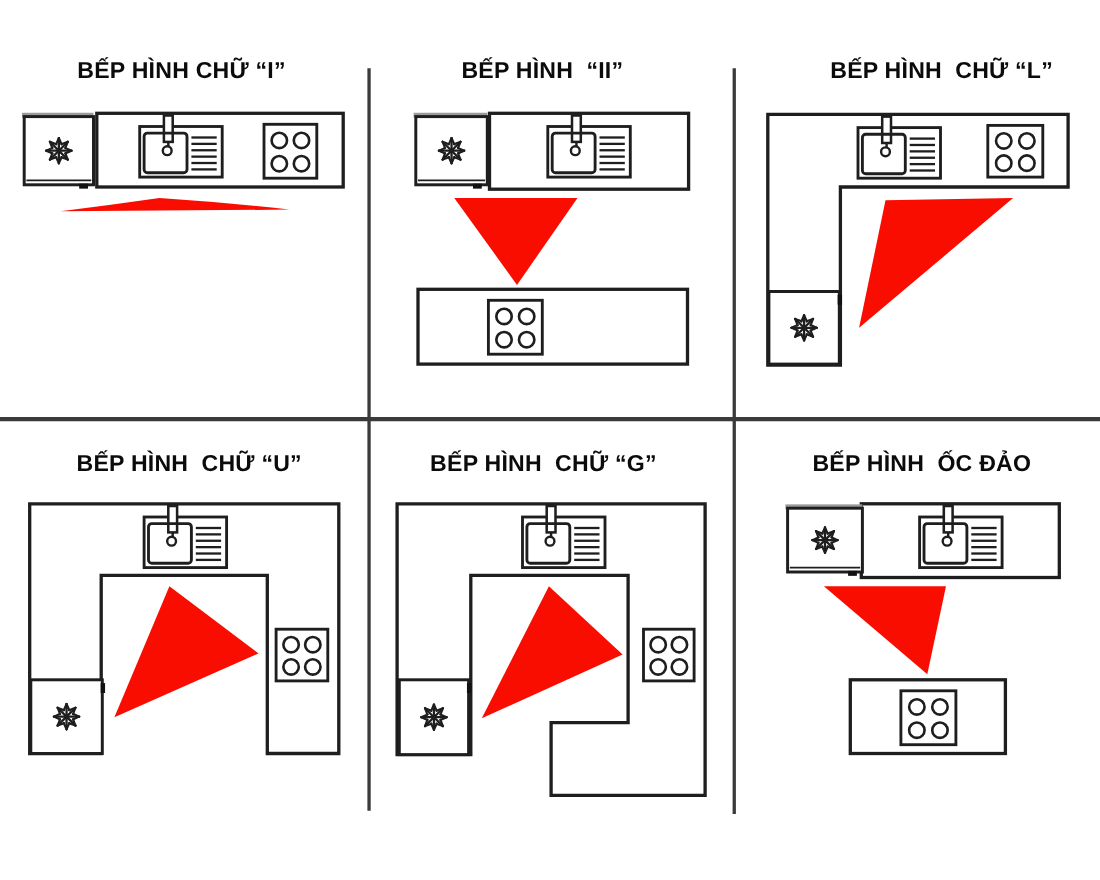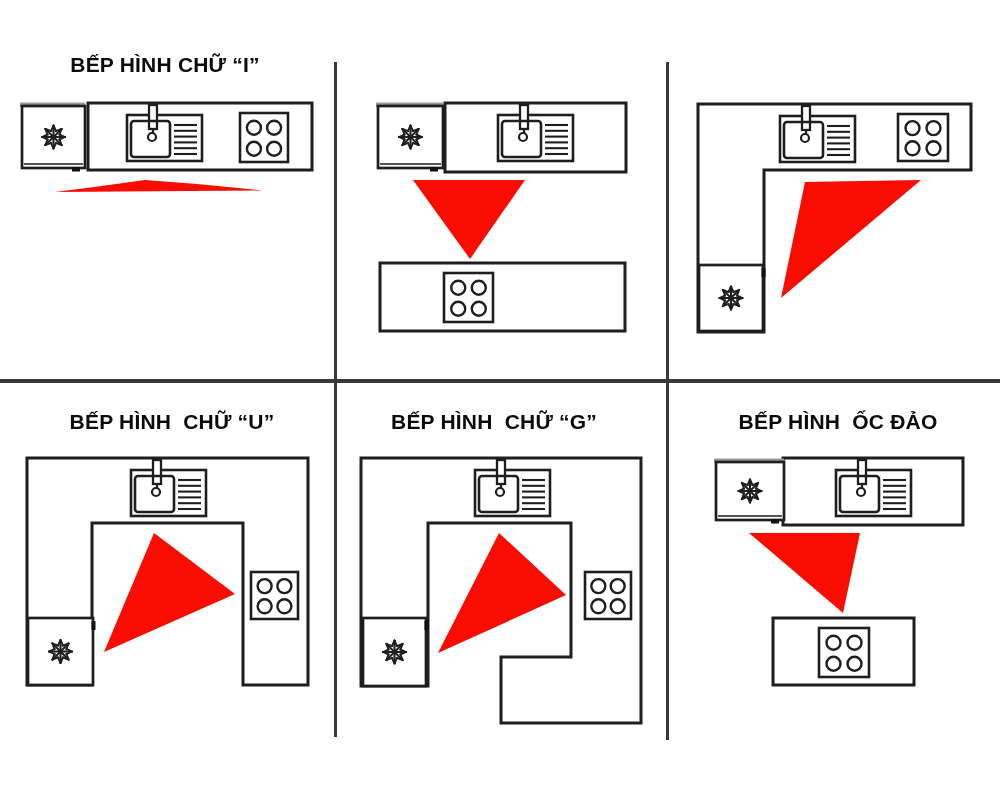--- a/index.html
+++ b/index.html
@@ -19,20 +19,22 @@
   .counter{fill:#ffffff;stroke:var(--line,#1e1e1e);stroke-width:3;stroke-linejoin:miter;}
   .tri{fill:var(--red,#f90d00);stroke:none;}
   .divider{stroke:var(--divider,#3a3a3a);stroke-width:3;}
 </style>
 </head>
 <body>
 
 <div id="stage">
 
   <div class="panel-title" style="left:45px;top:52px">BẾP HÌNH CHỮ “I”</div>
+  <div class="panel-title" style="left:373px;top:52px">BẾP HÌNH  “II”</div>
+  <div class="panel-title" style="left:736px;top:52px">BẾP HÌNH  CHỮ “L”</div>
   <div class="panel-title" style="left:52px;top:409px">BẾP HÌNH  CHỮ “U”</div>
   <div class="panel-title" style="left:718px;top:409px">BẾP HÌNH  ỐC ĐẢO</div>
   <div class="panel-title" style="left:374px;top:409px">BẾP HÌNH  CHỮ “G”</div>
 
   <svg id="scene" width="1000" height="800" viewBox="0 0 1000 800">
 
     <g>
       <line class="divider" x1="335.5" y1="62" x2="335.5" y2="737"></line>
       <line class="divider" x1="667.5" y1="62" x2="667.5" y2="740"></line>
       <line class="divider" x1="0" y1="381" x2="1000" y2="381" style="stroke-width:4"></line>

